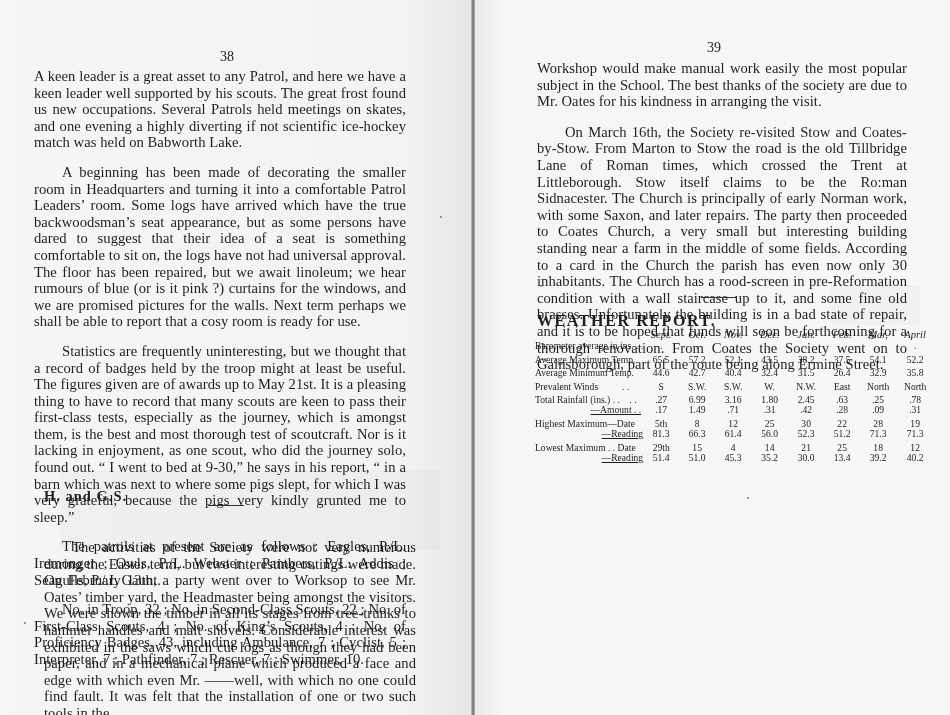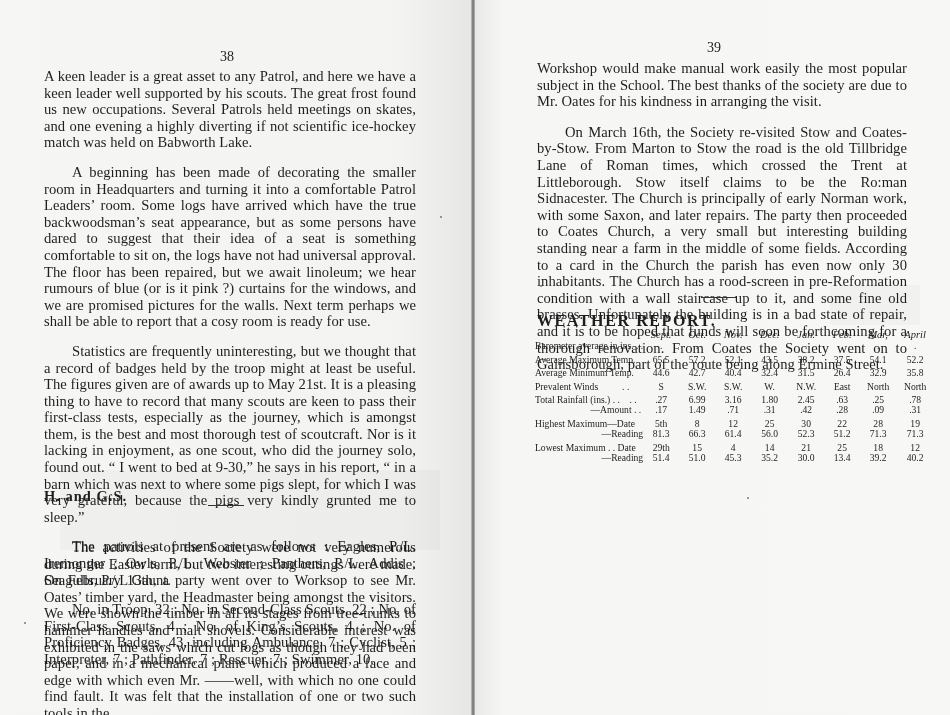--- a/index.html
+++ b/index.html
@@ -39,41 +39,41 @@
   }
   .heading.big { font-size: 16px; letter-spacing: 1.6px; }
   table.weather {
     position: absolute; left: 535px; top: 330px;
     border-collapse: collapse;
     font-size: 9.6px; line-height: 10.4px;
   }
   table.weather td, table.weather th { padding: 0; vertical-align: top; }
   table.weather th { font-style: italic; font-weight: normal; font-size: 10.5px; text-align: center; padding-bottom: 1px; }
   table.weather td.lbl { width: 102px; white-space: nowrap; }
-  table.weather td.lbl .r { display: block; text-align: right; padding-right: 0; }
+  table.weather td.lbl .r { display: block; text-align: right; padding-right: 0; text-decoration: underline; }
   table.weather td.v { text-align: center; }
   table.weather tr.gap td { padding-top: 3px; }
   .c1 { width: 36px; } .c2 { width: 36px; } .c3 { width: 36px; } .c4 { width: 37px; }
   .c5 { width: 36px; } .c6 { width: 36px; } .c7 { width: 36px; } .c8 { width: 38px; }
   .speck { position: absolute; width: 2px; height: 2px; border-radius: 1px; background: #777; }
   .ghost { position: absolute; background: rgba(0,0,0,0.025); }
 </style>
 </head>
 <body>
 
 <div class="page left"></div>
 <div class="page right"></div>
 <div class="gutter"></div>
 
 <div class="ghost" style="left:830px;top:285px;width:90px;height:40px;"></div>
 <div class="ghost" style="left:60px;top:470px;width:380px;height:80px;"></div>
 
 <div class="pgnum" style="left:207px;top:49px;">38</div>
 
-<div class="text" style="left:44px;top:68px;width:372px;font-family:Liberation Serif, serif;">
+<div class="text" style="left:34px;top:68px;width:372px;font-family:Liberation Serif, serif;">
   <p class="noind" style="margin-bottom:13px;">A keen leader is a great asset to any Patrol, and here we have a keen leader well supported by his scouts. The great frost found us new occupations. Several Patrols held meetings on skates, and one evening a highly diverting if not scientific ice-hockey match was held on Babworth Lake.</p>
   <p style="margin-bottom:13px;">A beginning has been made of decorating the smaller room in Headquarters and turning it into a comfortable Patrol Leaders’ room. Some logs have arrived which have the true backwoodsman’s seat appearance, but as some persons have dared to suggest that their idea of a seat is something comfortable to sit on, the logs have not had universal approval. The floor has been repaired, but we await linoleum; we hear rumours of blue (or is it pink ?) curtains for the windows, and we are promised pictures for the walls. Next term perhaps we shall be able to report that a cosy room is ready for use.</p>
   <p style="margin-bottom:13px;">Statistics are frequently uninteresting, but we thought that a record of badges held by the troop might at least be useful. The figures given are of awards up to May 21st. It is a pleasing thing to have to record that many scouts are keen to pass their first-class tests, especially as the journey, which is amongst them, is the best and most thorough test of scoutcraft. Nor is it lacking in enjoyment, as one scout, who did the journey solo, found out. “ I went to bed at 9-30,” he says in his report, “ in a barn which was next to where some pigs slept, for which I was very grateful, because the pigs very kindly grunted me to sleep.”</p>
   <p style="margin-bottom:13px;">The patrols at present are as follows : Eagles, P./L. Iremonger ; Owls, P./L. Webster ; Panthers, P./L. Addis ; Seagulls, P./.L Gaunt.</p>
   <p>No. in Troop, 32 ; No. in Second-Class Scouts, 22 ; No. of First-Class Scouts, 4 ; No. of King’s Scouts, 4 ; No. of Proficiency Badges, 43, including Ambulance, 7 ; Cyclist, 5 ; Interpreter, 7 ; Pathfinder, 7 ; Rescuer, 7 ; Swimmer, 10.</p>
 </div>
 
 <div class="rule" style="left:208px;top:505px;width:36px;"></div>
 <div class="heading" style="left:44px;top:488px;width:372px;">H. and G.S.</div>
 

